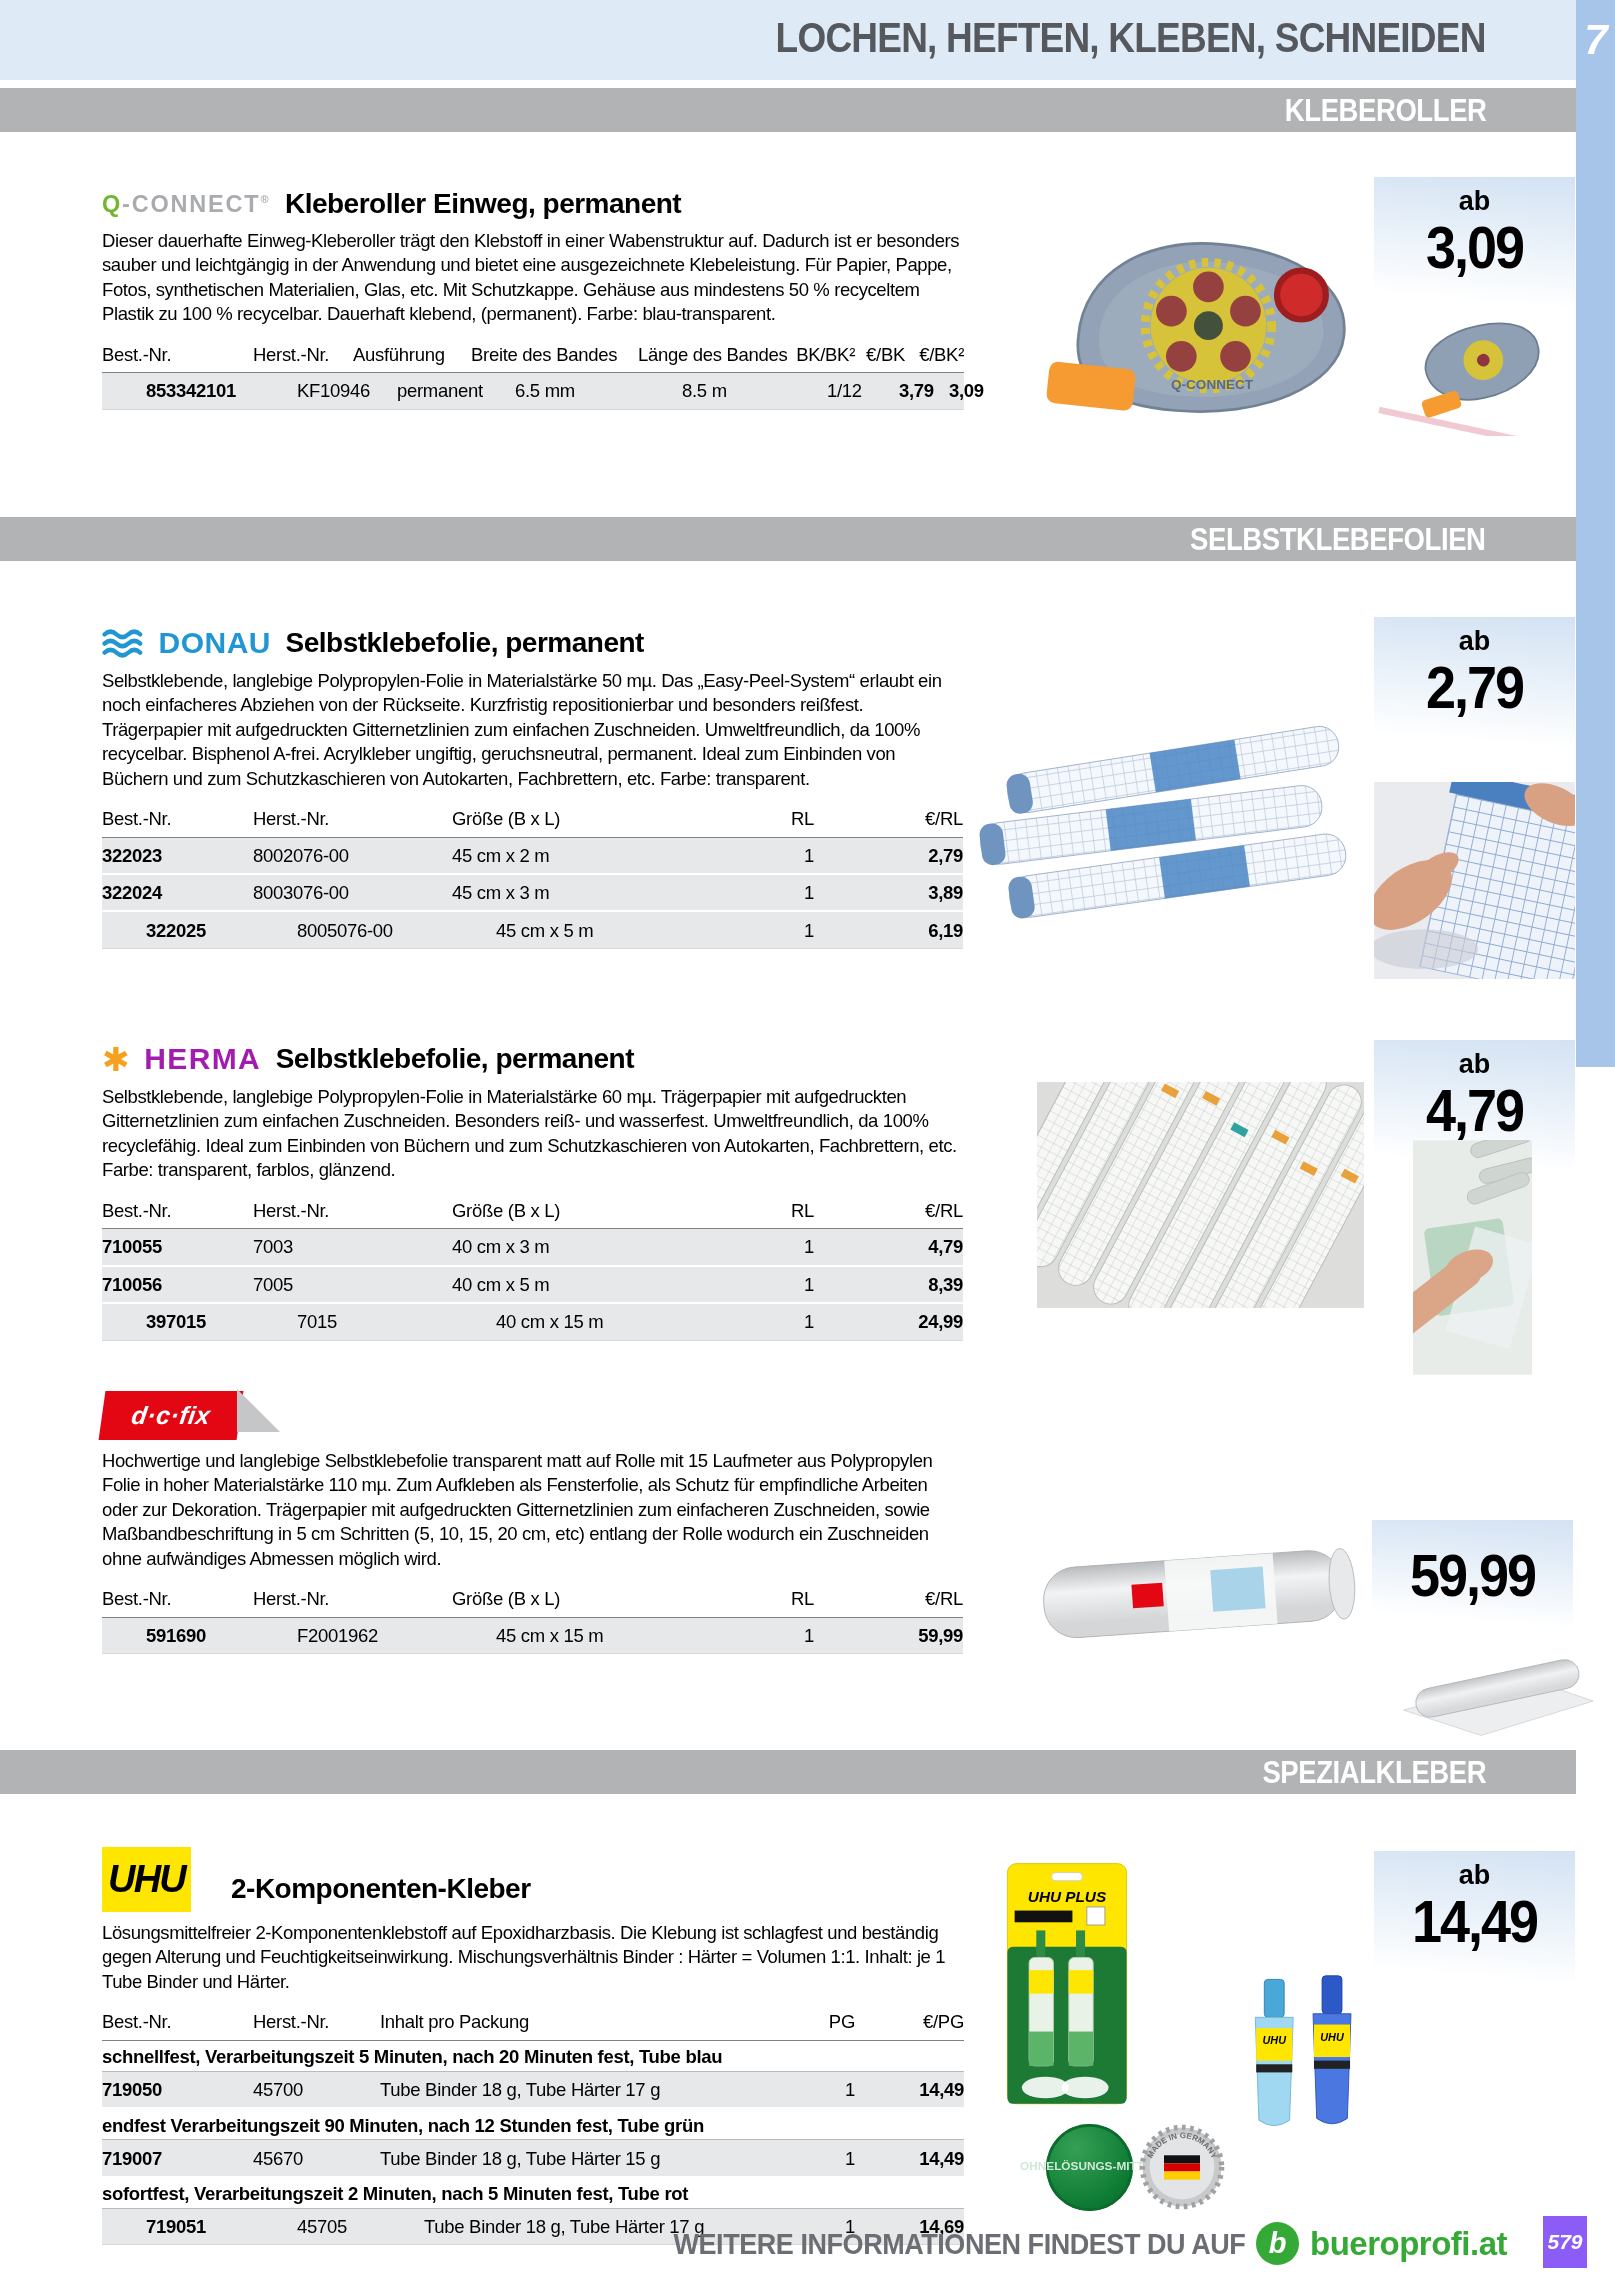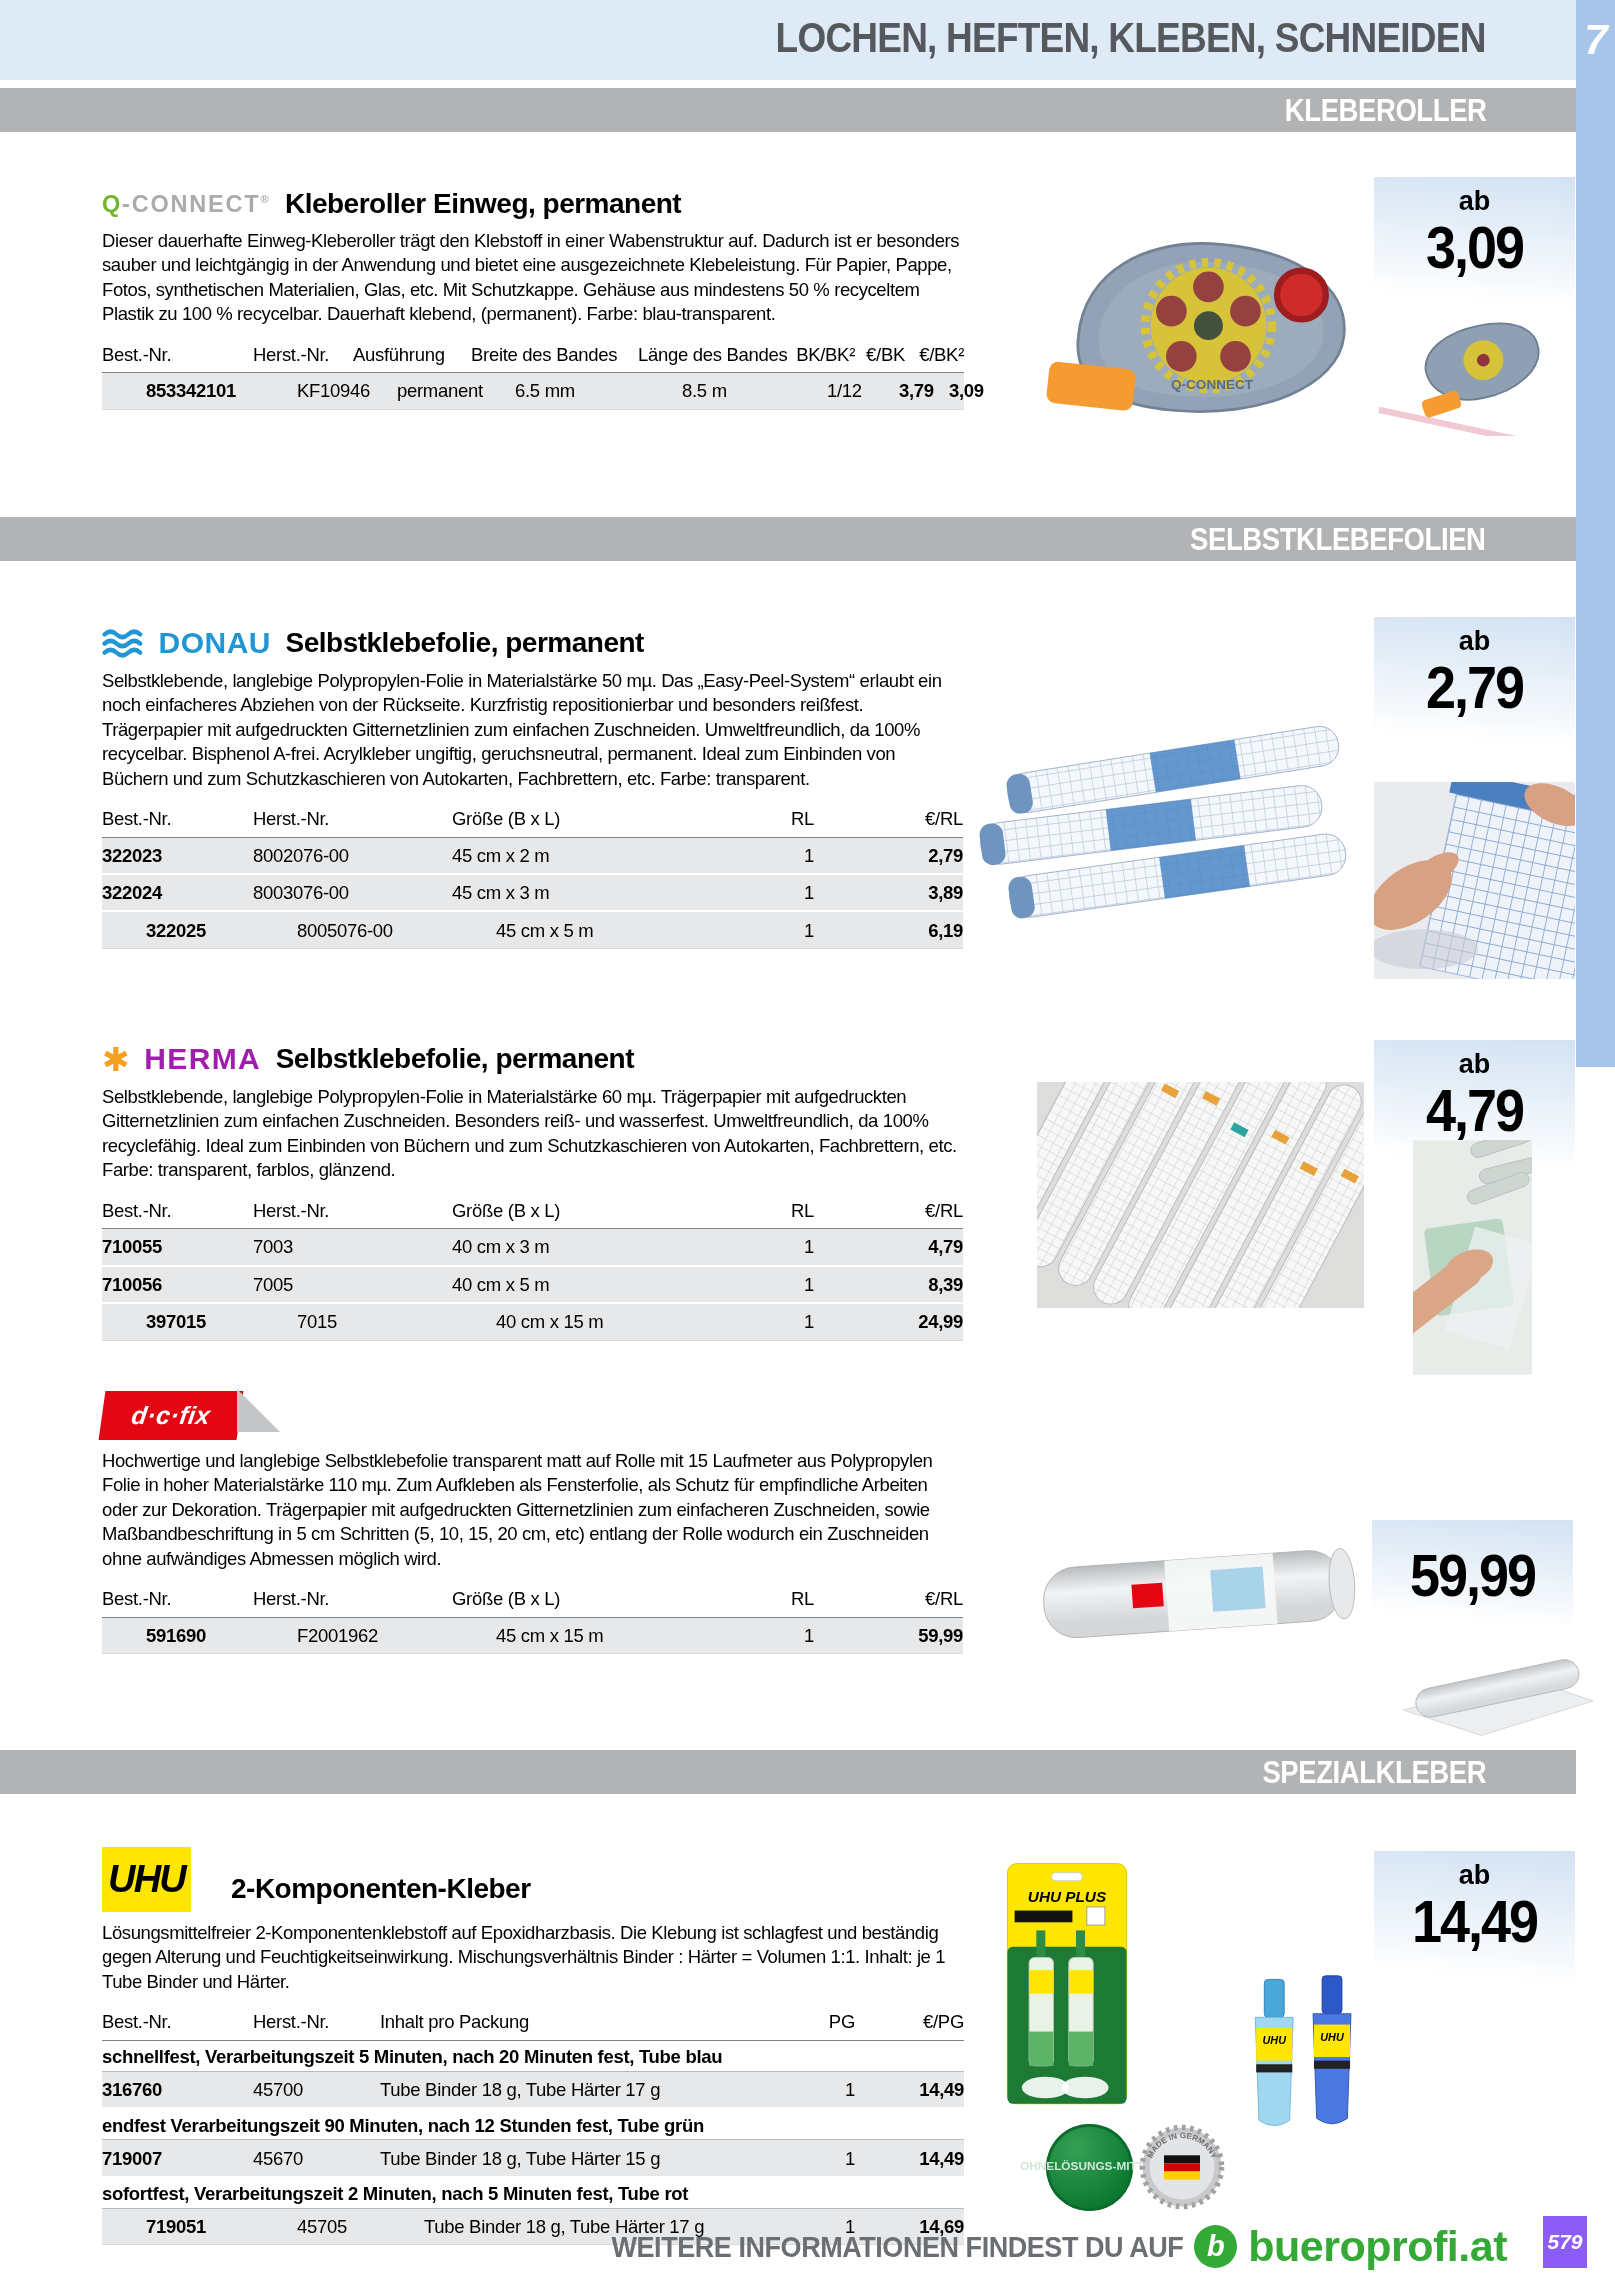--- a/index.html
+++ b/index.html
@@ -89,21 +89,21 @@
                display:flex;flex-direction:row;align-items:center;justify-content:center;
                color:#cfe9d6;font-size:11.8px;font-weight:700;line-height:13.6px;text-align:center;
                box-shadow:inset 0 0 0 2.7px #0c6b2d;}
 
   
   .footer{position:absolute;top:2222px;right:109px;display:flex;align-items:center;gap:11px;}
   .footer-info{font-size:30px;font-weight:700;color:#6b6e72;letter-spacing:-0.5px;
                transform:scaleX(0.9);transform-origin:right center;white-space:nowrap;}
   .bp-circle{width:43px;height:43px;border-radius:50%;background:#35a936;display:flex;align-items:center;
              justify-content:center;color:#fff;font-size:29px;font-weight:800;font-style:italic;}
-  .bp-brand{font-size:43px;font-weight:700;color:#35a936;letter-spacing:-0.5px;}
+  .bp-brand{font-size:33px;font-weight:700;color:#35a936;letter-spacing:-0.5px;}
   .page-badge{position:absolute;left:1543px;top:2216px;width:44px;height:52px;background:#8b5cf6;
               display:flex;align-items:center;justify-content:center;color:#fff;font-size:21px;
               font-weight:700;font-style:italic;}
 </style>
 </head>
 <body>
 
 <div class="page">
 
   <div class="chapter-band">
@@ -496,21 +496,21 @@
         <th>Inhalt pro Packung</th>
         <th class="ar">PG</th>
         <th class="ar">€/PG</th>
       </tr>
         </thead>
       <tbody>
         <tr>
           <td class="group" colspan="5">schnellfest, Verarbeitungszeit 5 Minuten, nach 20 Minuten fest, Tube blau</td>
         </tr>
         <tr>
-          <td class="b">316760</td>
+          <td class="b">719050</td>
           <td>45700</td>
           <td>Tube Binder 18 g, Tube Härter 17 g</td>
           <td class="ar">1</td>
           <td class="ar b">14,49</td>
         </tr>
         <tr>
           <td class="group" colspan="5">endfest Verarbeitungszeit 90 Minuten, nach 12 Stunden fest, Tube grün</td>
         </tr>
         <tr>
           <td class="b">719007</td>

